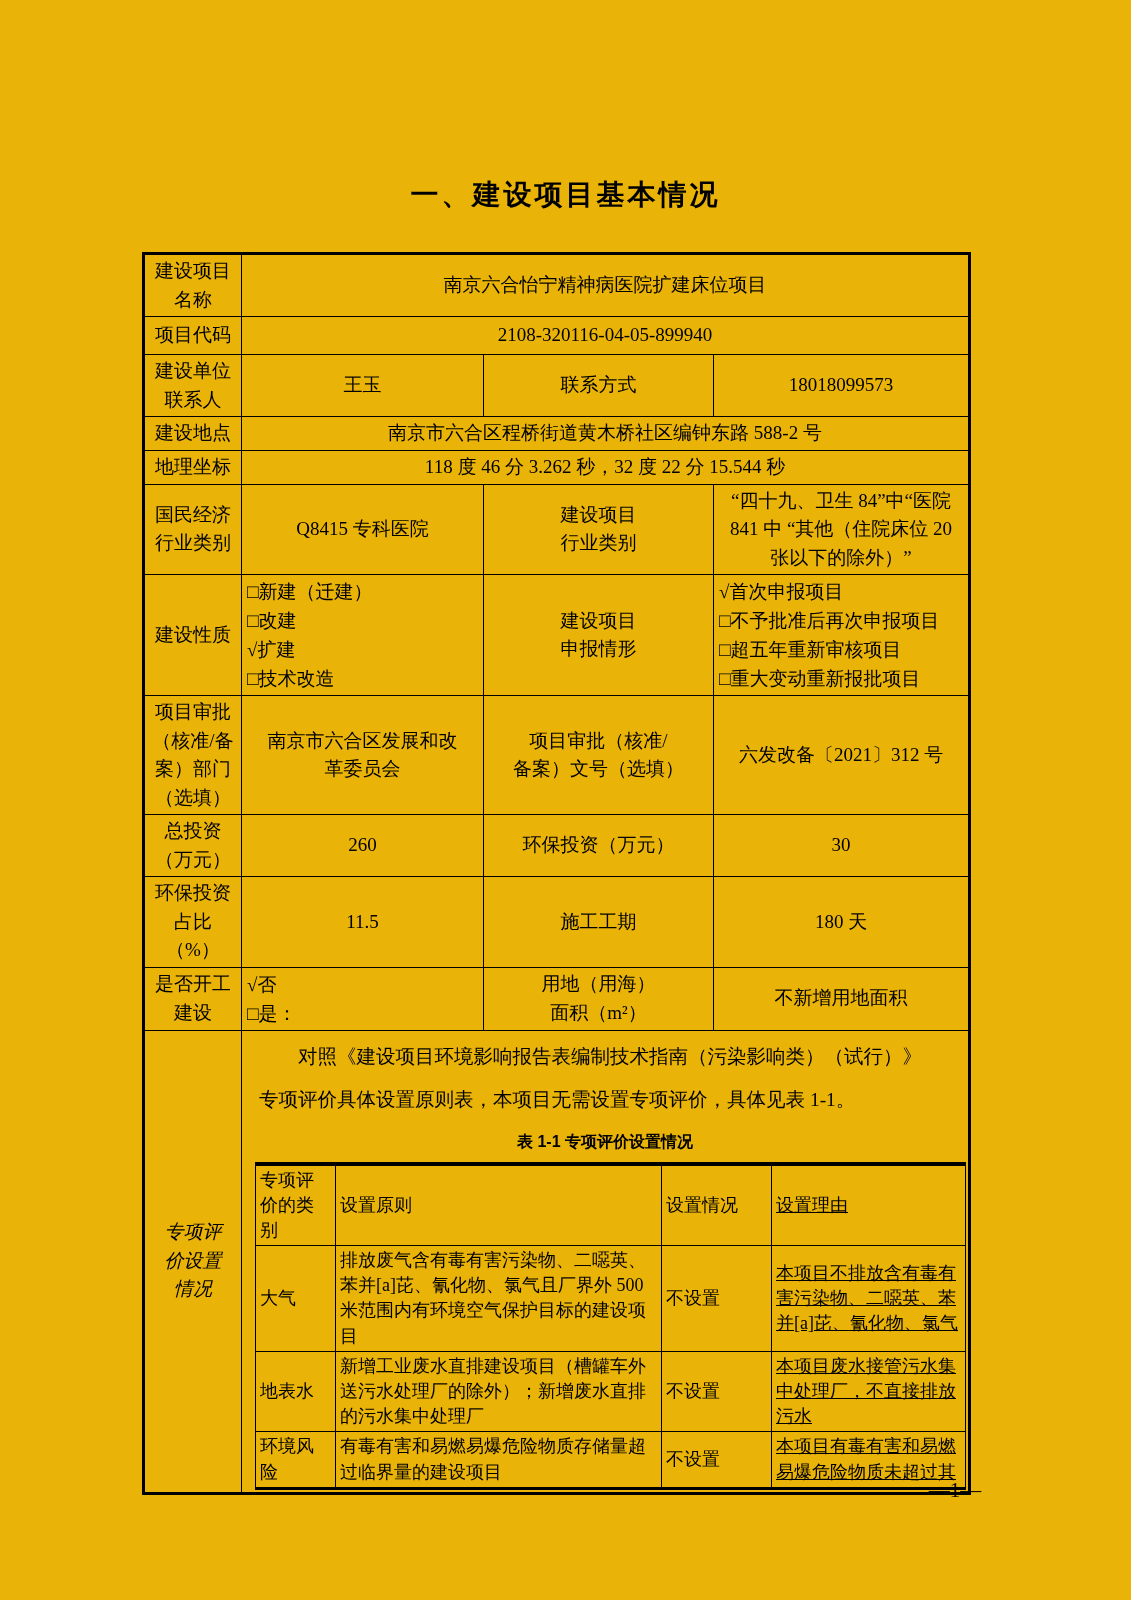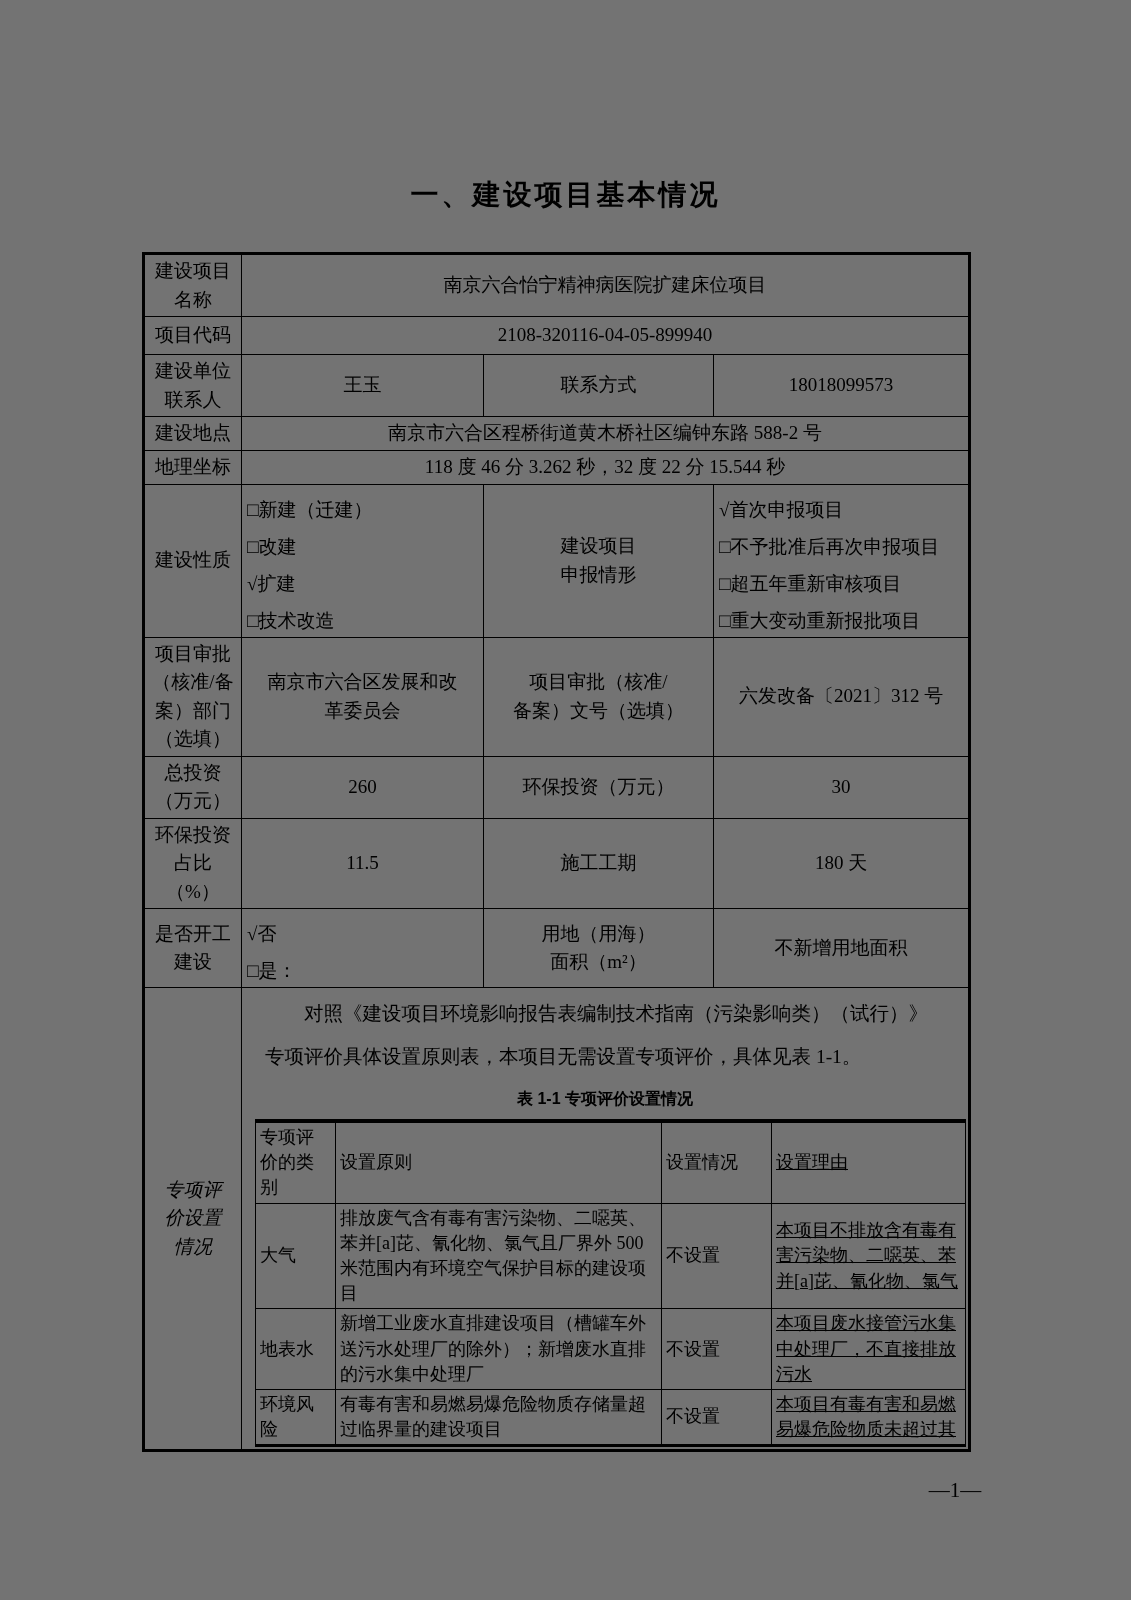--- a/index.html
+++ b/index.html
@@ -2,21 +2,21 @@
 <html><head>
 <meta charset="utf-8">
 <style>
   * { box-sizing: border-box; }
   html, body { margin: 0; padding: 0; background: #ffffff; }
   body {
     width: 1131px; height: 1600px;
     font-family: "Liberation Serif", "DejaVu Serif", serif;
     color: #000;
   }
-  .page { position: relative; width: 1131px; height: 1600px; background: #737373; overflow: hidden; }
+  .page { position: relative; width: 1131px; height: 1600px; background: #eab308; overflow: hidden; }
 
   .doc-title {
     position: absolute; top: 176px; left: 0; width: 100%;
     text-align: center;
     font-family: "Liberation Sans", "DejaVu Sans", sans-serif;
     font-weight: bold; font-size: 28px; letter-spacing: 3px;
   }
 
   table.main {
     position: absolute; left: 142px; top: 252px;
@@ -26,28 +26,28 @@
   }
   table.main > tbody > tr > td {
     border: 1px solid #000;
     font-size: 19px; line-height: 1.5;
     text-align: center; vertical-align: middle;
     padding: 2px 5px;
   }
   td.label { padding: 2px 4px; margin-top: 15px; }
   td.leftcell { text-align: left; padding-left: 3px; }
   .preline { white-space: pre-line; }
-  .opts div { text-align: left; line-height: 29px; margin-top: 8px; }
+  .opts div { text-align: left; line-height: 29px; }
 
   
   td.special-content { vertical-align: top; padding: 10px 6px 4px 6px; }
   .intro {
     white-space: pre-line; text-indent: 2em; text-align: left;
     font-size: 19.5px; line-height: 43px;
-    margin: 2px 6px 0 18px;
+    margin: 2px 6px 0 12px;
   }
   .sub-title {
     text-align: center; font-weight: bold;
     font-family: Liberation Sans, sans-serif;
     font-size: 16px; margin: 9px 0 8px 0;
   }
   .narrow-label { display: inline-block; width: 64px; font-style: italic; }
 
   table.sub {
     width: 710px; margin-left: 8px; table-layout: fixed;
@@ -97,20 +97,29 @@
         <td>联系方式</td>
         <td>18018099573</td>
       </tr>
       <tr>
         <td class="label" style="height:34px">建设地点</td>
         <td colspan="3">南京市六合区程桥街道黄木桥社区编钟东路 588-2 号</td>
       </tr>
       <tr>
         <td class="label" style="height:33px">地理坐标</td>
         <td colspan="3">118 度 46 分 3.262 秒，32 度 22 分 15.544 秒</td>
+      </tr>
+      <tr>
+        <td class="label" style="height:88px">国民经济行业类别</td>
+        <td>Q8415 专科医院</td>
+        <td class="preline">建设项目
+行业类别</td>
+        <td class="preline">“四十九、卫生 84”中“医院
+841 中 “其他（住院床位 20
+张以下的除外）”</td>
       </tr>
       <tr>
         <td class="label" style="height:118px">建设性质</td>
         <td class="leftcell opts">
           <div>□新建（迁建）</div>
           <div>□改建</div>
           <div>√扩建</div>
           <div>□技术改造</div>
         </td>
         <td class="preline">建设项目

